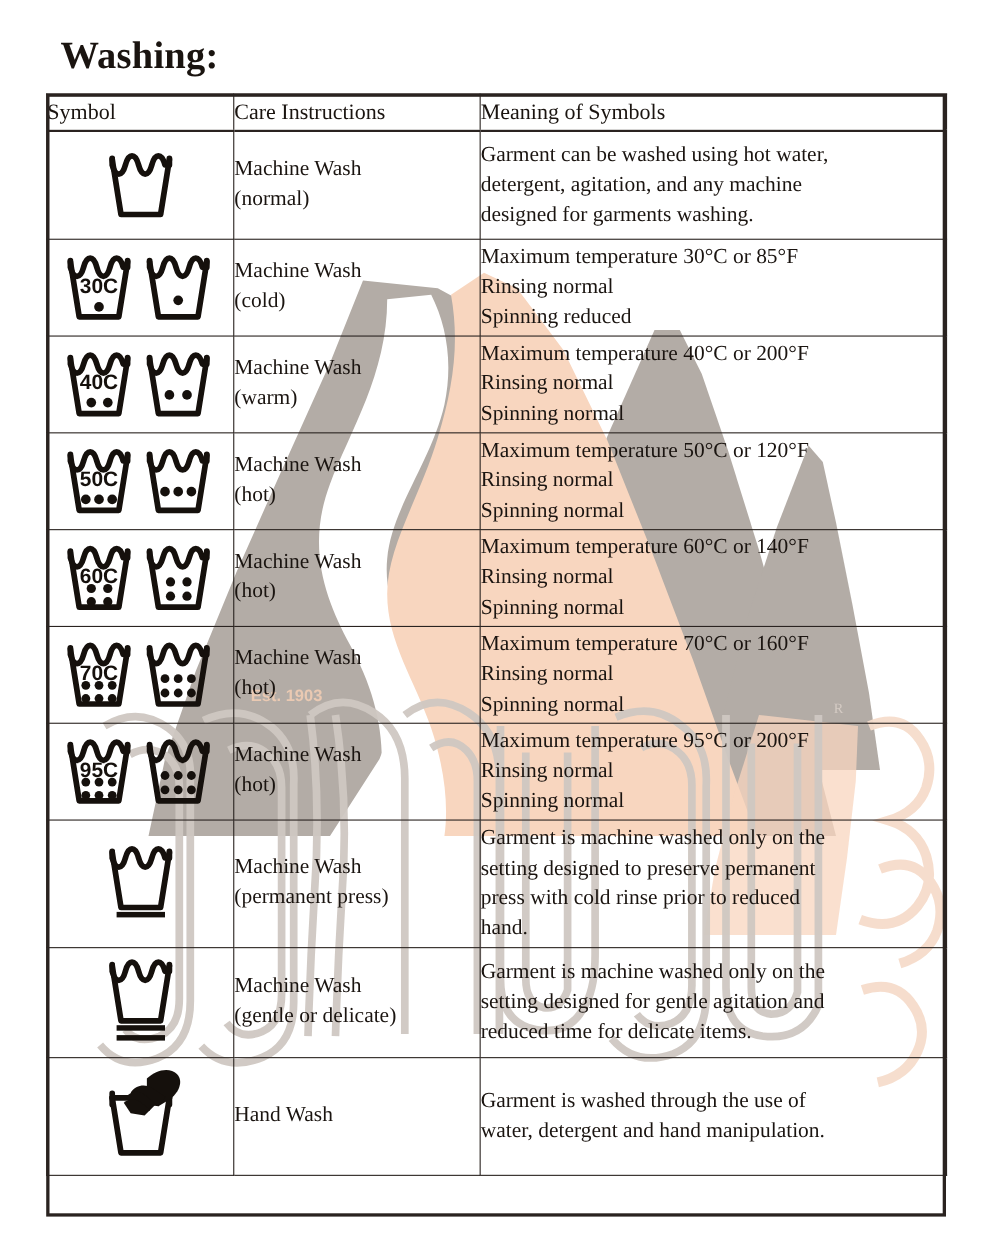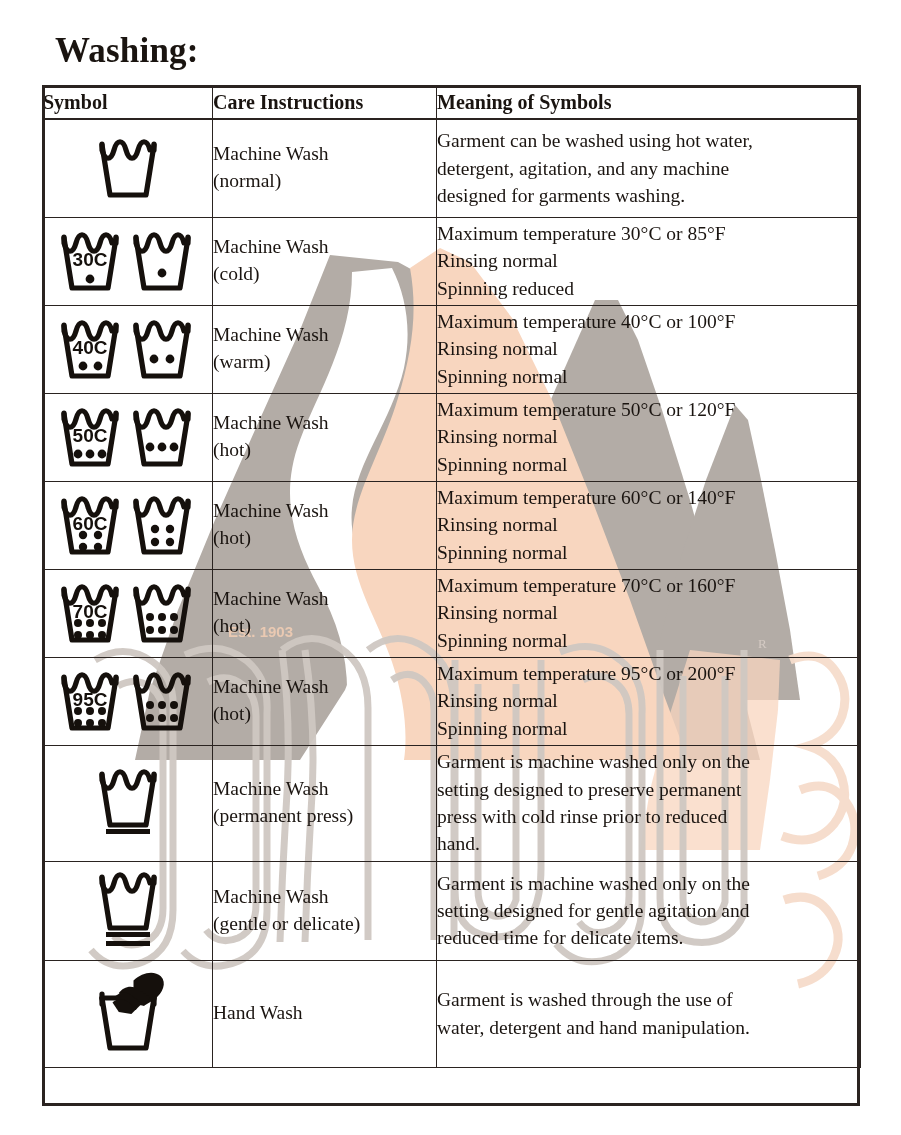--- a/index.html
+++ b/index.html
@@ -73,21 +73,21 @@
     pointer-events: none;
   }
 
   col.c-symbol { width: 170px; }
   col.c-care   { width: 224px; }
   col.c-mean   { width: 424px; }
 
   thead th {
     height: 32px;
     font-size: 20px;
-    font-weight: bold;
+    font-weight: normal;
     text-align: left;
     padding: 0 0 0 10px;
     border-bottom: 2px solid #2a2320 !important;
   }
 
   td.symbol-cell {
     text-align: center;
     padding: 6px 0;
   }
   td.care-cell {
@@ -251,21 +251,21 @@
                   <circle cx="22" cy="45" r="4.4" fill="#15100c"></circle>
                   <circle cx="38" cy="45" r="4.4" fill="#15100c"></circle>
                 </g>
               </svg>
             </span></td>
           <td class="care-cell">
             <span class="care-line">Machine Wash</span>
             <span class="care-line">(warm)</span>
           </td>
           <td class="mean-cell">
-            <span class="mean-line">Maximum temperature 40°C or 100°F</span>
+            <span class="mean-line">Maximum temperature 40°C or 200°F</span>
             <span class="mean-line">Rinsing normal</span>
             <span class="mean-line">Spinning normal</span>
           </td>
         </tr>
         <tr style="height: 88px;">
           <td class="symbol-cell"><span class="sym-wrap">
               <svg width="140" height="74" viewBox="0 0 140 74">
                 <g transform="translate(2,4)">
                   <path d="M4,11 L4,17 C7,28 13,28 16,17 C19,6 25,6 28,17 C31,28 37,28 40,17 C43,6 49,6 52,17 L56,17 L56,11" fill="none" stroke="#15100c" stroke-width="5.2" stroke-linejoin="round" stroke-linecap="round"></path>
                   <path d="M4,12 L12,62 L48,62 L56,12" fill="none" stroke="#15100c" stroke-width="5.2" stroke-linejoin="round" stroke-linecap="round"></path>

